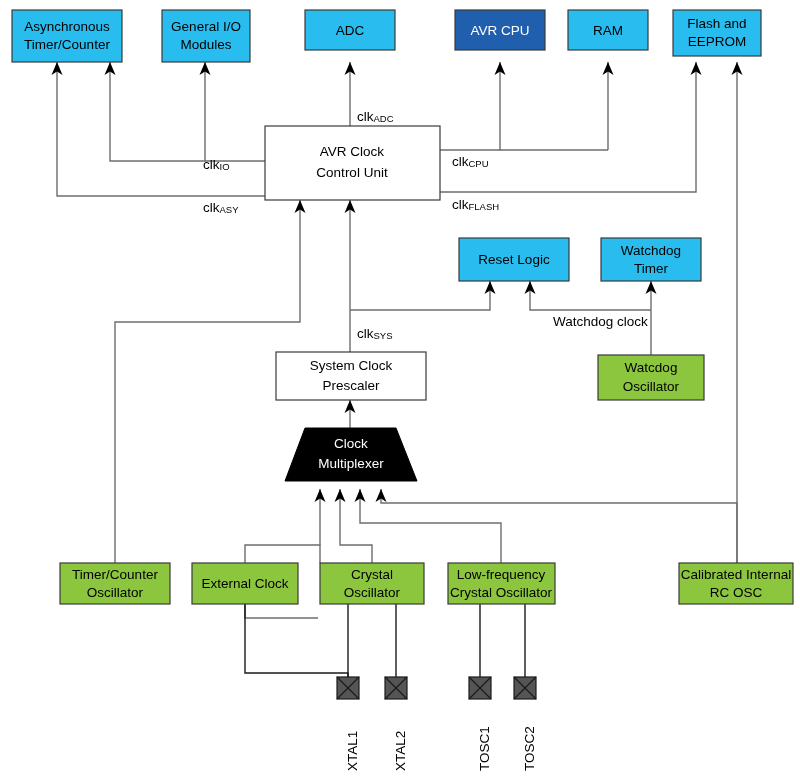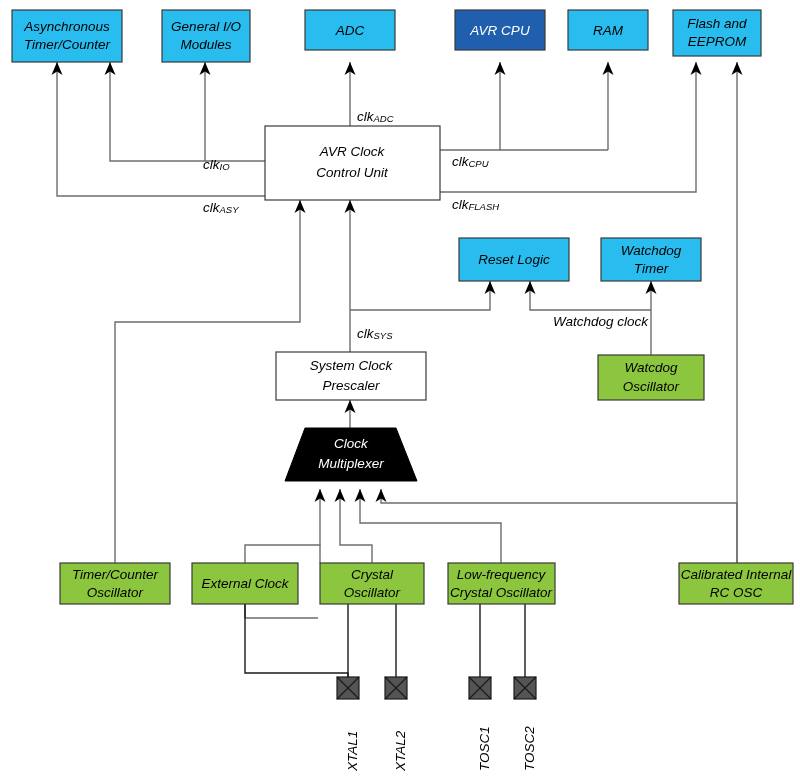--- a/index.html
+++ b/index.html
@@ -10,21 +10,20 @@
   }
   body {
     font-family: "Liberation Sans", sans-serif;
   }
   #diagram-root {
     position: relative;
     width: 800px;
     height: 777px;
     background: #ffffff;
     overflow: hidden;
-    font-style: italic;
   }
   svg#diagram-svg {
     position: absolute;
     top: 0;
     left: 0;
     width: 800px;
     height: 777px;
   }
   .blk-label {
     font-family: "Liberation Sans", sans-serif;

